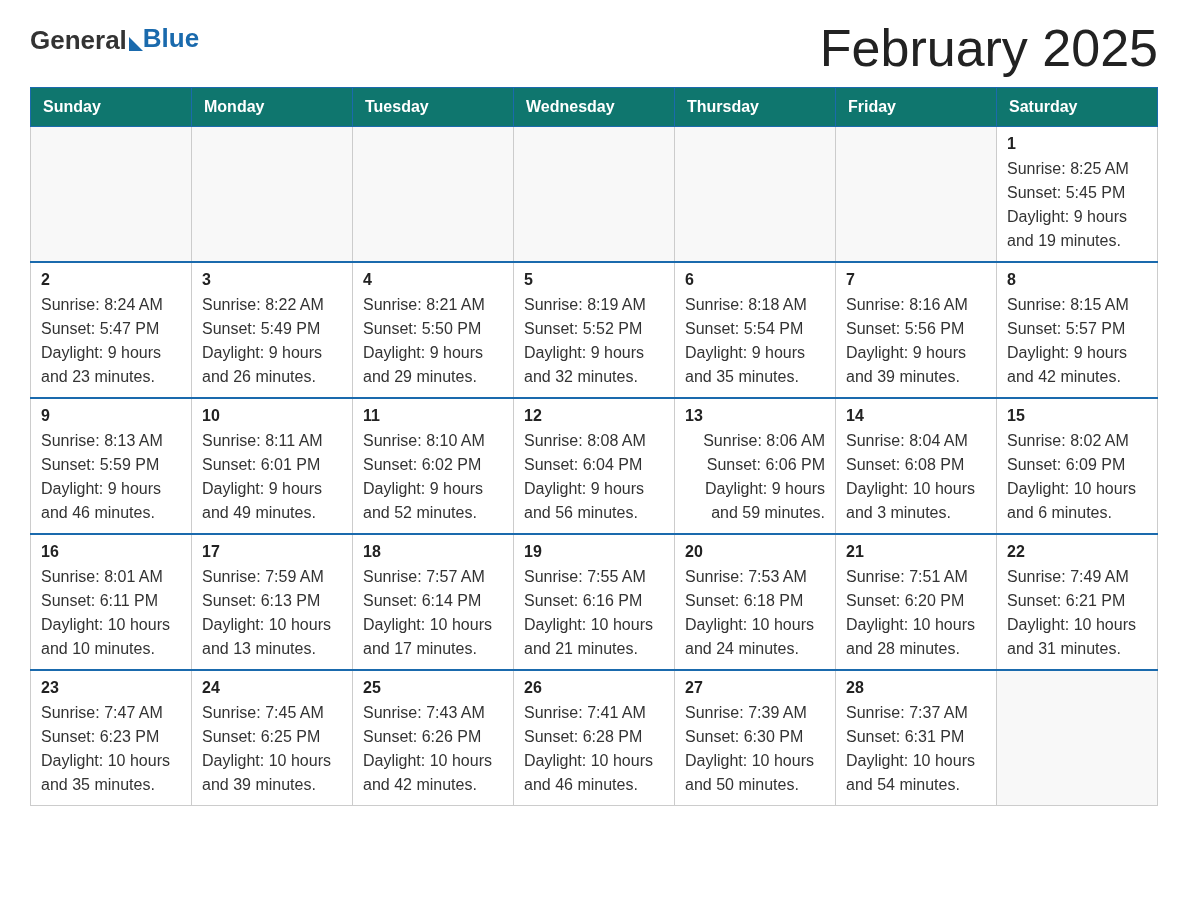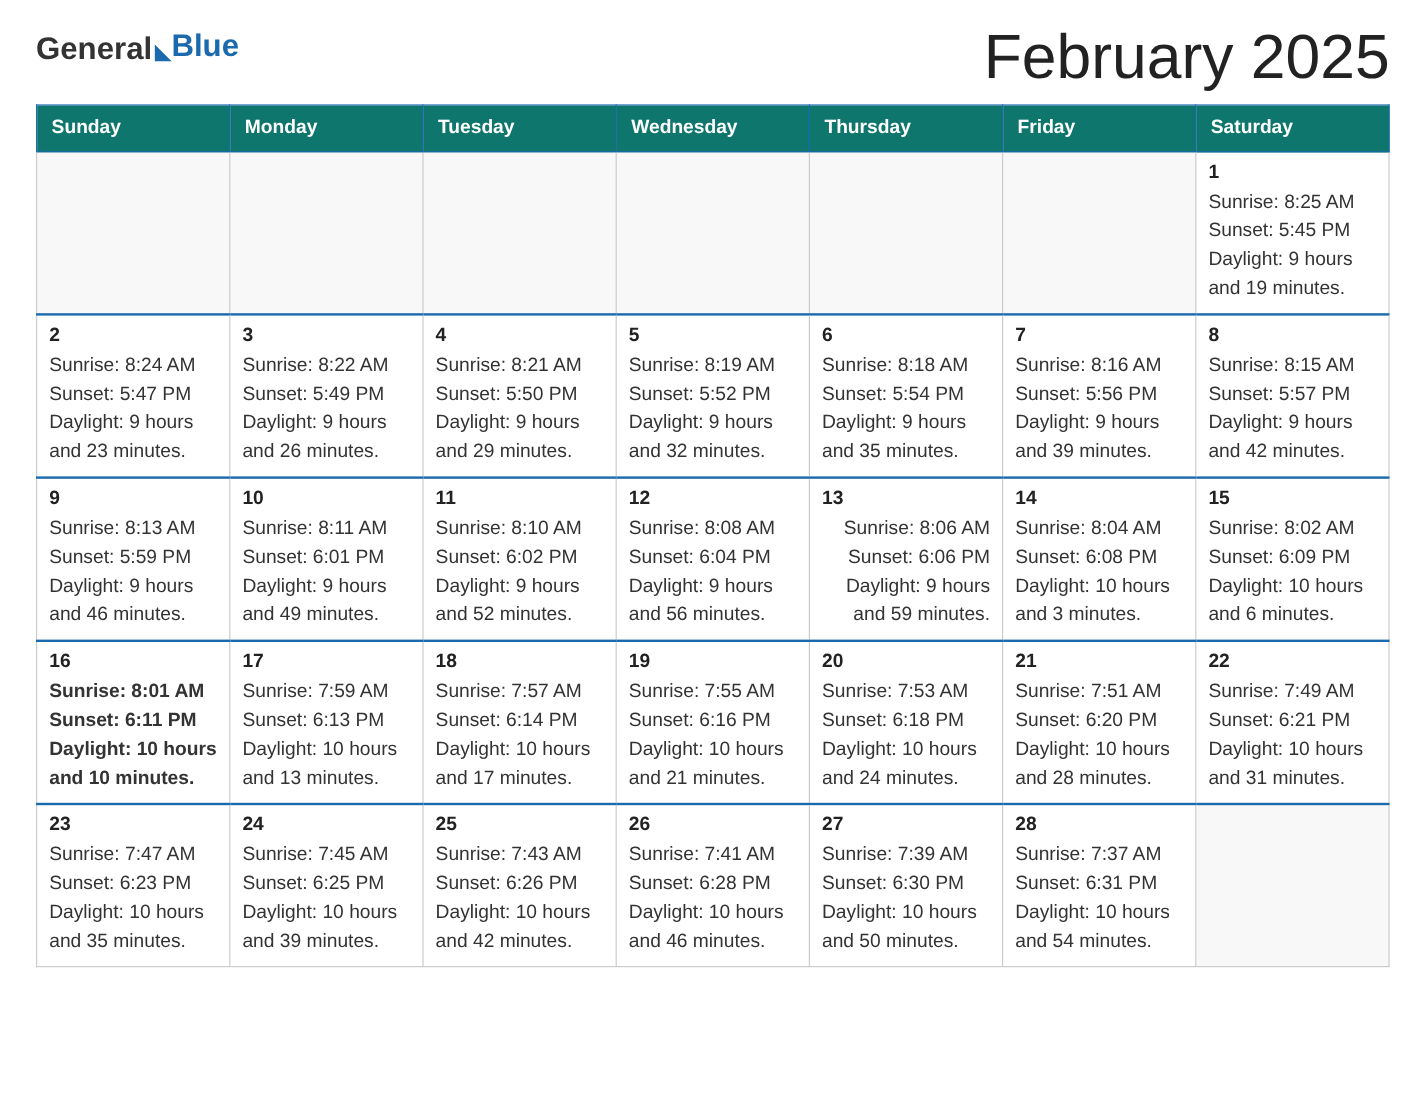--- a/index.html
+++ b/index.html
@@ -229,21 +229,21 @@
         <td>
           <div class="day-number">15</div>
           <div class="day-info" style="white-space: pre-line;">Sunrise: 8:02 AM
 Sunset: 6:09 PM
 Daylight: 10 hours and 6 minutes.</div>
         </td>
       </tr>
       <tr class="week-row">
         <td>
           <div class="day-number">16</div>
-          <div class="day-info" style="white-space: pre-line; font-weight: bold;">Sunrise: 8:01 AM
+          <div class="day-info" style="white-space: pre-line;">Sunrise: 8:01 AM
 Sunset: 6:11 PM
 Daylight: 10 hours and 10 minutes.</div>
         </td>
         <td>
           <div class="day-number">17</div>
           <div class="day-info" style="white-space: pre-line;">Sunrise: 7:59 AM
 Sunset: 6:13 PM
 Daylight: 10 hours and 13 minutes.</div>
         </td>
         <td>

